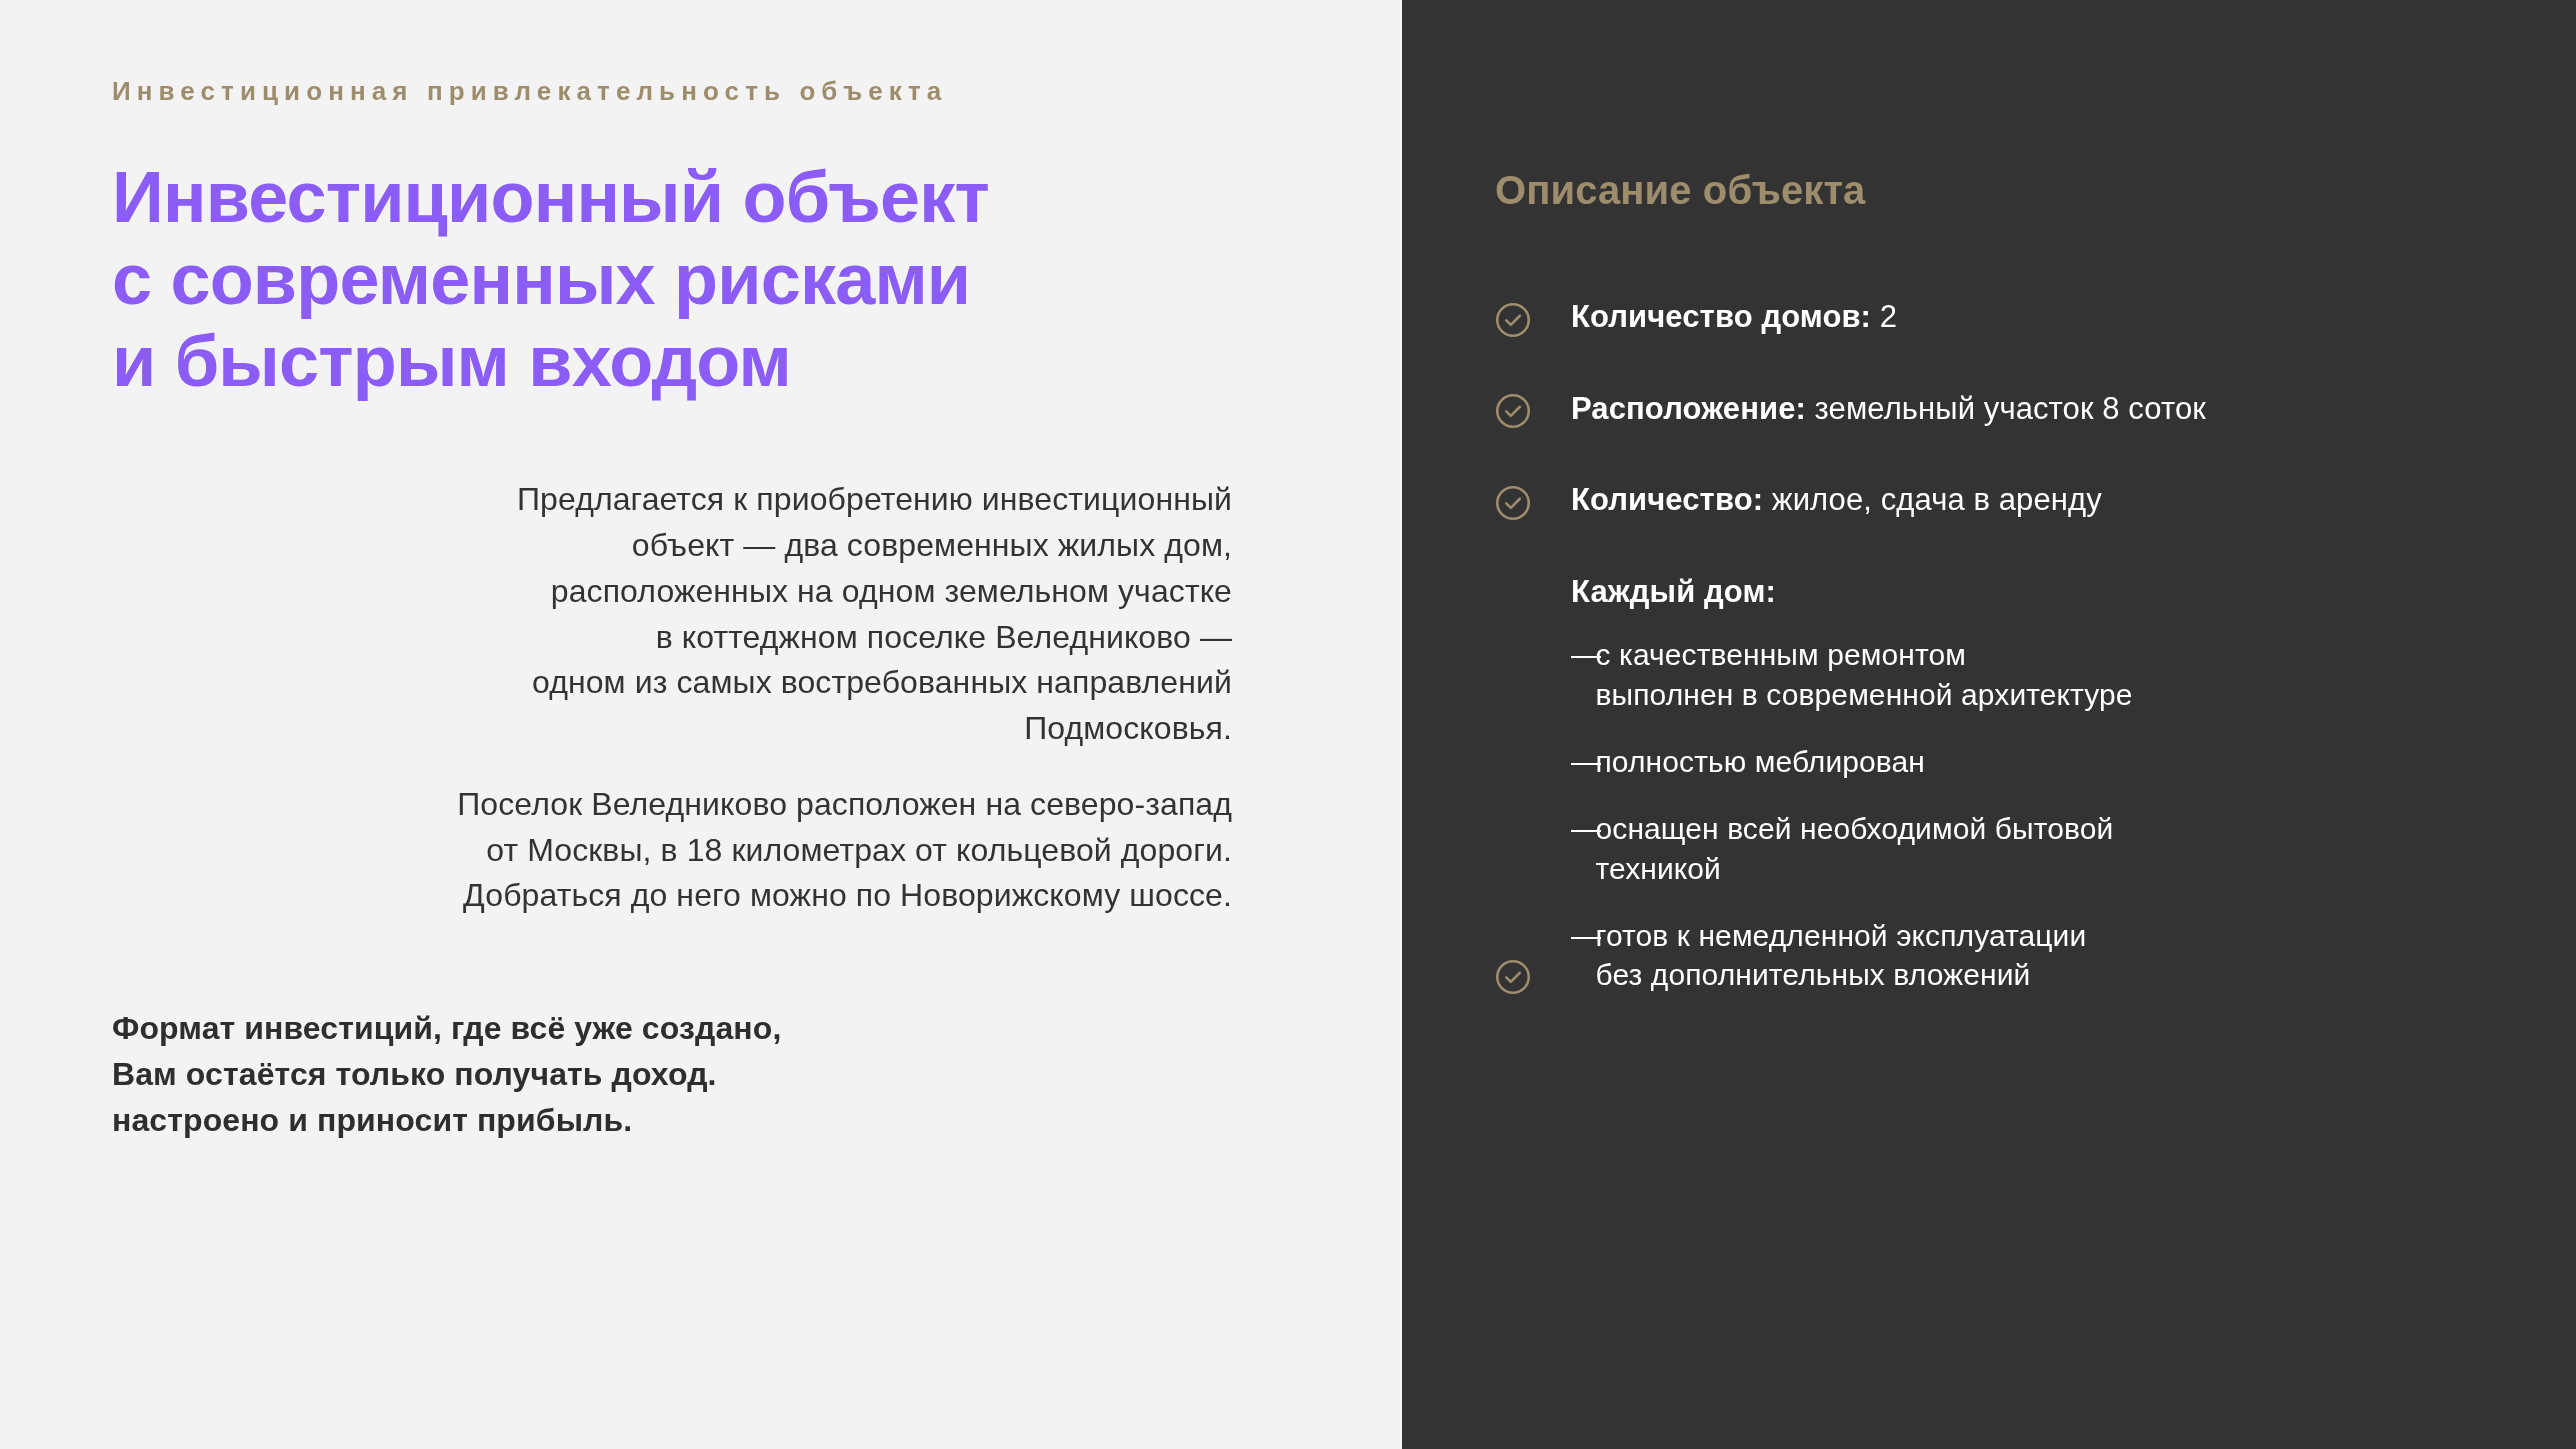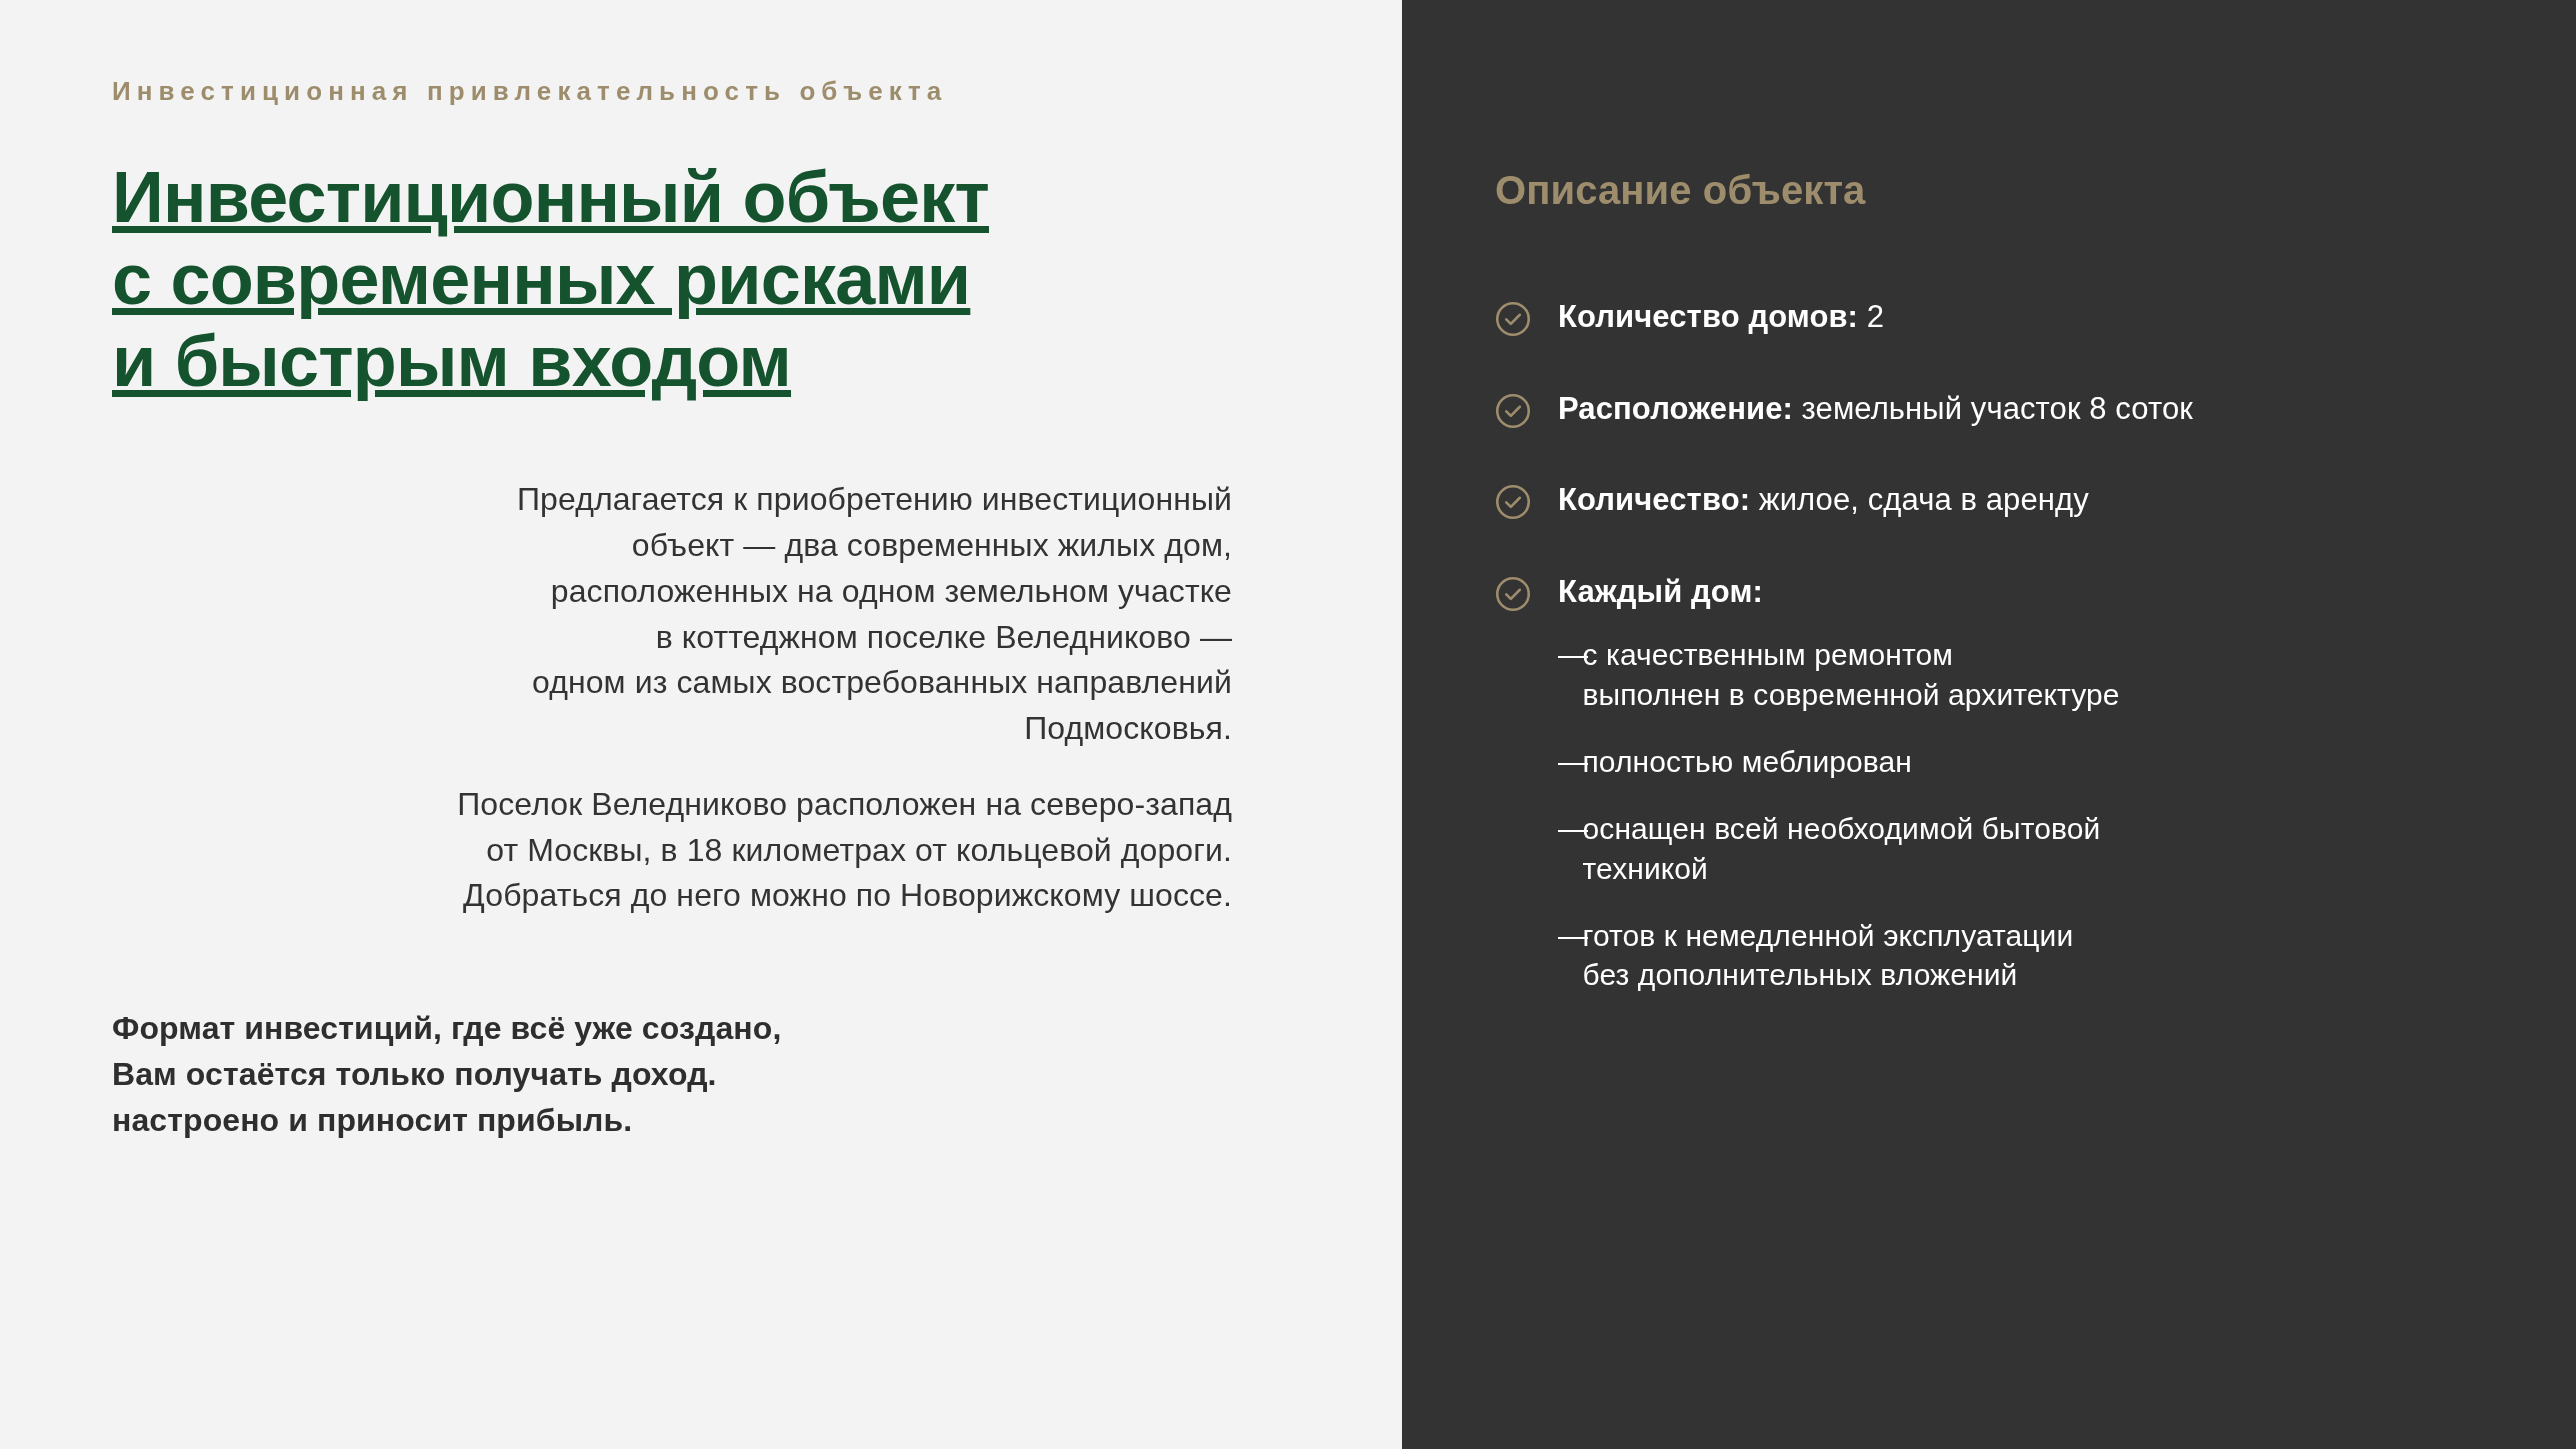--- a/index.html
+++ b/index.html
@@ -37,25 +37,24 @@
     letter-spacing: 6.1px;
     color: #9E8D6C;
     line-height: 1.2;
     margin: 0 0 50px 0;
     white-space: nowrap;
   }
 
   .headline {
     font-size: 72px;
     font-weight: 700;
-    color: #14532d;
+    color: #8b5cf6;
     line-height: 1.135;
     letter-spacing: -0.8px;
     margin: 0;
-    text-decoration: underline;
   }
   .headline .hl-line { display: block; }
 
   .body-block { margin-top: 75px; }
 
   .para {
     font-size: 32px;
     font-weight: 400;
     color: #333333;
     line-height: 1.43;
@@ -97,22 +96,23 @@
   }
 
   .check-list {
     list-style: none;
     margin: 0;
     padding: 0;
   }
 
   .check-item {
     display: flex;
-    align-items: flex-start;
+    align-items: flex-end;
     margin-bottom: 50px;
+    gap: 13px;
   }
   .check-item:last-child { margin-bottom: 0; }
 
   .check-icon {
     flex: 0 0 auto;
     width: 36px;
     height: 36px;
     margin-right: 27px;
     margin-top: 5.2px;
   }

